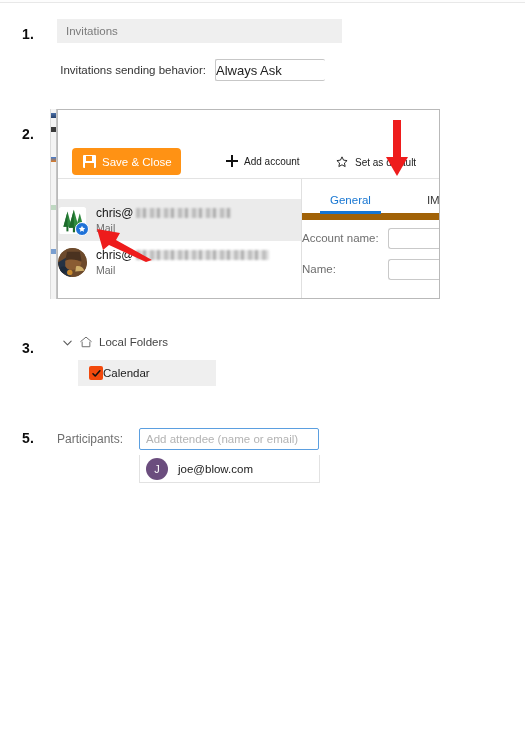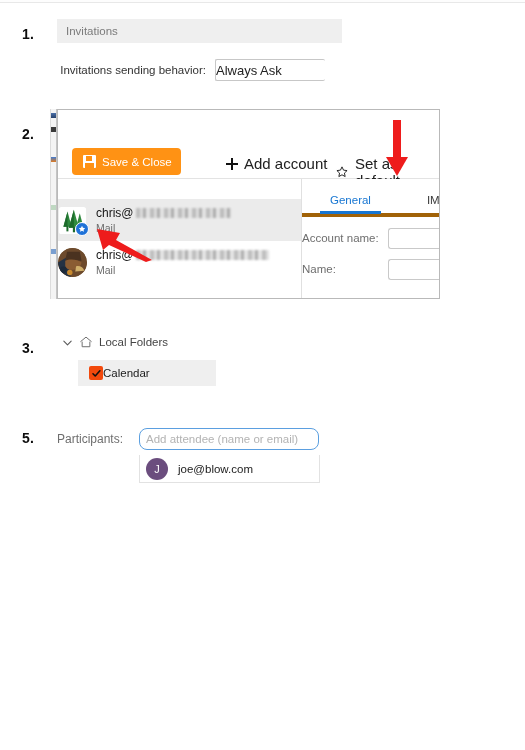--- a/index.html
+++ b/index.html
@@ -168,21 +168,21 @@
     left: 2px; bottom: 0.5px;
     width: 9px; height: 5px;
     background: #ff9214;
   }
   .tb-item {
     position: absolute;
     top: 45px;
     display: flex;
     align-items: center;
     gap: 6px;
-    font-size: 15px;
+    font-size: 10px;
     color: #202020;
     cursor: pointer;
   }
   .tb-add { left: 168px; }
   .tb-def { left: 277px; }
   .plus-icon {
     width: 12px; height: 12px;
     position: relative;
     flex: 0 0 auto;
   }
@@ -278,21 +278,21 @@
     background: #ffffff;
   }
   .tabs {
     position: absolute;
     left: 0; top: 8px;
     width: 100%;
     height: 26px;
     display: flex;
     align-items: center;
     gap: 0px;
-    border-bottom: 4px solid #a16207;
+    border-bottom: 7px solid #a16207;
   }
   .tab {
     font-size: 11.5px;
     padding: 0 10px;
     height: 26px;
     line-height: 26px;
     color: #3b3b3b;
     cursor: pointer;
     position: relative;
   }
@@ -393,21 +393,21 @@
     text-align: left;
     padding-right: 8px;
     box-sizing: border-box;
     font-size: 12px;
     color: #6e6e6e;
   }
   .sec5-input {
     width: 180px;
     height: 22px;
     border: 1px solid #5b9fe0;
-    border-radius: 8px;
+    border-radius: 2px;
     background: #fff;
     box-sizing: border-box;
     display: flex;
     align-items: center;
     padding-left: 6px;
     font-size: 11.5px;
     color: #b3b3b3;
   }
   .sec5-sugg {
     position: absolute;

